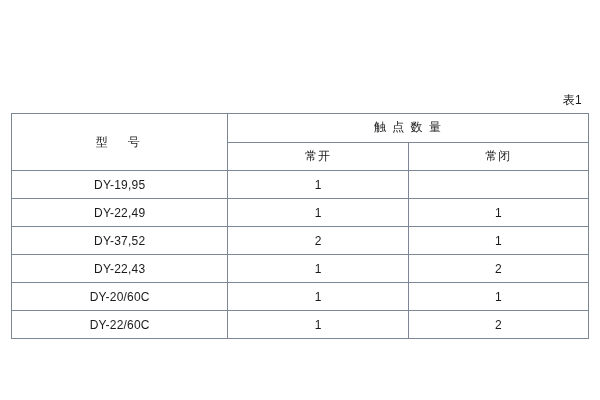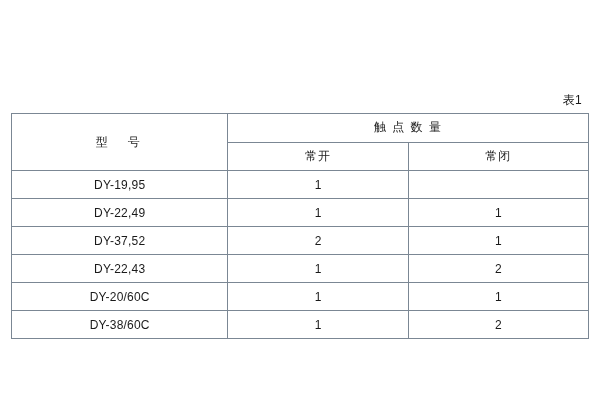--- a/index.html
+++ b/index.html
@@ -124,21 +124,21 @@
           <td class="model-cell">DY-22,43</td>
           <td class="num-cell">1</td>
           <td class="num-cell">2</td>
         </tr>
         <tr class="body-row">
           <td class="model-cell">DY-20/60C</td>
           <td class="num-cell">1</td>
           <td class="num-cell">1</td>
         </tr>
         <tr class="body-row">
-          <td class="model-cell">DY-38/60C</td>
+          <td class="model-cell">DY-22/60C</td>
           <td class="num-cell">1</td>
           <td class="num-cell">2</td>
         </tr>
       </tbody>
     </table>
   </div>
 
 </div>
 
 </body></html>

